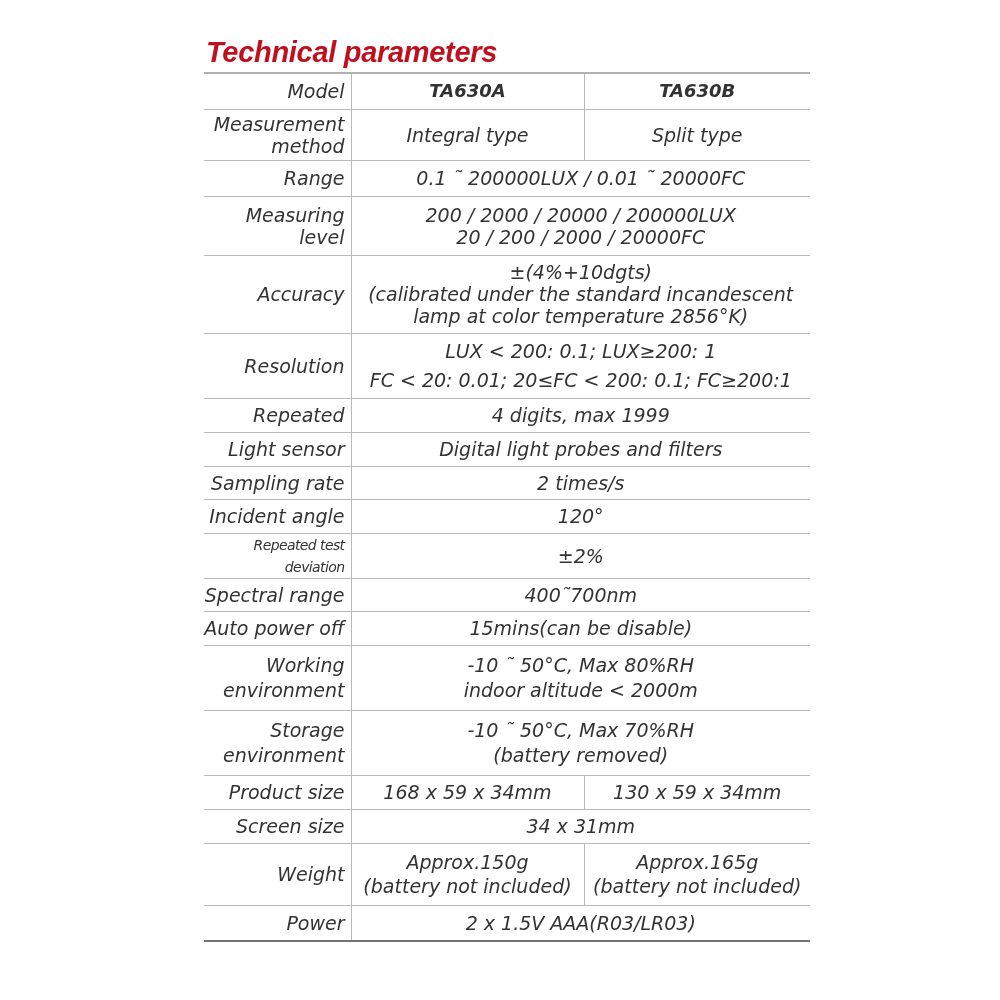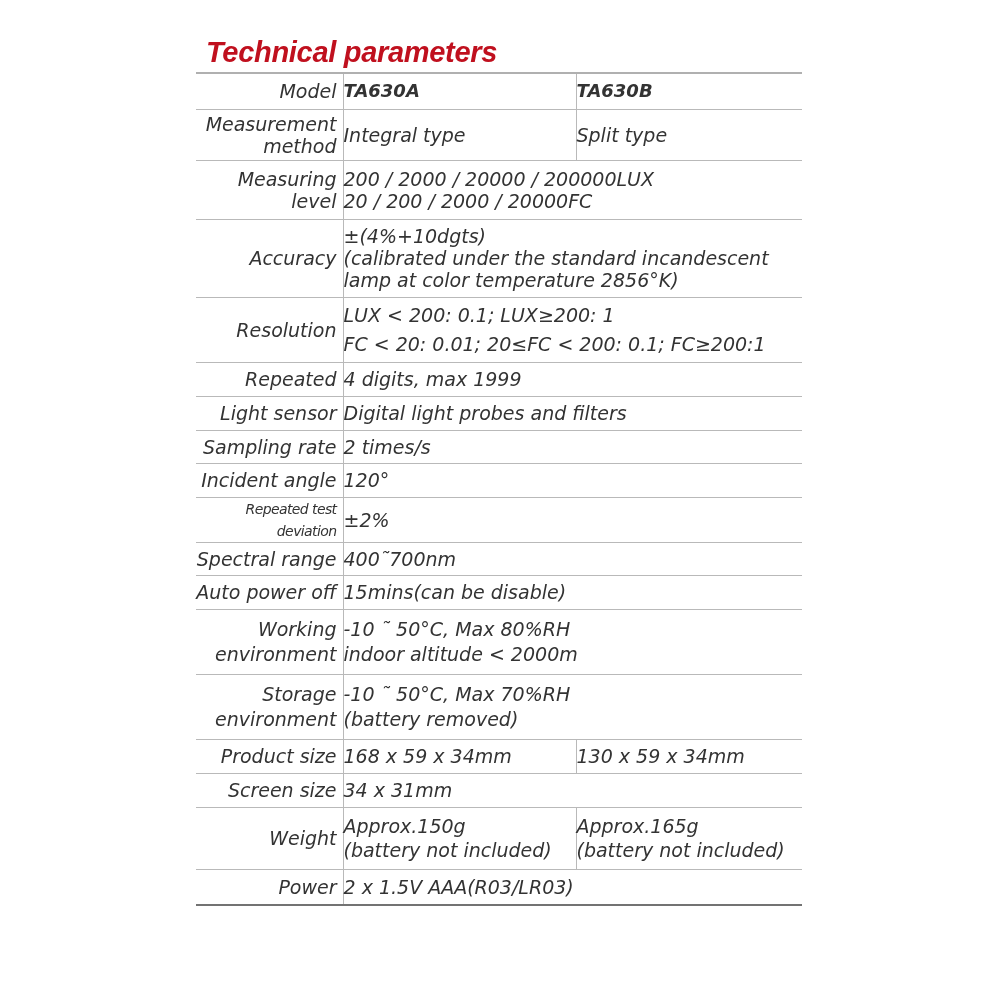--- a/index.html
+++ b/index.html
@@ -1,29 +1,29 @@
 <!DOCTYPE html>
 <html><head>
 <meta charset="utf-8">
 <style>
   html, body { margin:0; padding:0; background:#ffffff; }
   body { width:1000px; height:1000px; position:relative; overflow:hidden;
          font-family:"DejaVu Sans", "Liberation Sans", sans-serif; color:#333333; }
   .title { position:absolute; left:194px; top:24px; margin:12px;
            font-family:"Liberation Sans", sans-serif; font-weight:bold; font-style:italic;
            font-size:29px; color:#c0101e; letter-spacing:-0.3px; }
-  table.spec { position:absolute; left:196px; top:72px; width:606px;
+  table.spec { position:absolute; left:204px; top:72px; width:606px;
                border-collapse:collapse; table-layout:fixed; }
   table.spec td { border-top:1px solid #b9b9b9; padding:0; vertical-align:middle;
                   font-style:italic; font-size:19px; line-height:22px; color:#333333; }
   table.spec tr:first-child td { border-top:2px solid #b0b0b0; }
   table.spec tr:last-child td { border-bottom:2px solid #737373; }
   td.lbl { text-align:right; padding-right:6px !important; border-right:1px solid #b9b9b9; }
   td.lbl.small { font-size:14px; letter-spacing:-0.6px; }
-  td.val { text-align:left; }
+  td.val { text-align:center; }
   td.val.split { border-right:1px solid #b9b9b9; }
   td.val.hdr { font-weight:bold; font-size:18px; }
   .ln { display:block; }
 </style>
 </head>
 <body>
 
 <h1 class="title">Technical parameters</h1>
 
 <table class="spec">
@@ -49,20 +49,28 @@
           <span class="ln">Measurement</span>
           <span class="ln">method</span>
         </td>
       <td class="val split">
           <span class="ln">Integral type</span>
         </td>
       <td class="val">
           <span class="ln">Split type</span>
         </td>
     </tr>
+    <tr style="height:36px">
+      <td class="lbl">
+          <span class="ln">Range</span>
+        </td>
+      <td class="val" colspan="2">
+          <span class="ln">0.1 ˜ 200000LUX  /  0.01 ˜ 20000FC</span>
+        </td>
+    </tr>
     <tr style="height:59px">
       <td class="lbl">
           <span class="ln">Measuring</span>
           <span class="ln">level</span>
         </td>
       <td class="val" colspan="2">
           <span class="ln">200 / 2000 / 20000 / 200000LUX</span>
           <span class="ln">20 / 200 / 2000 / 20000FC</span>
         </td>
     </tr>

